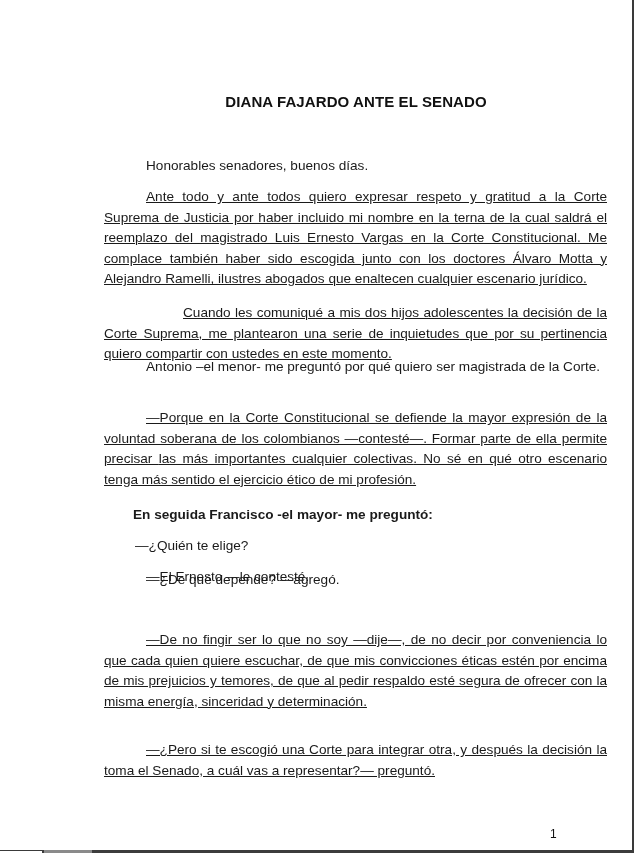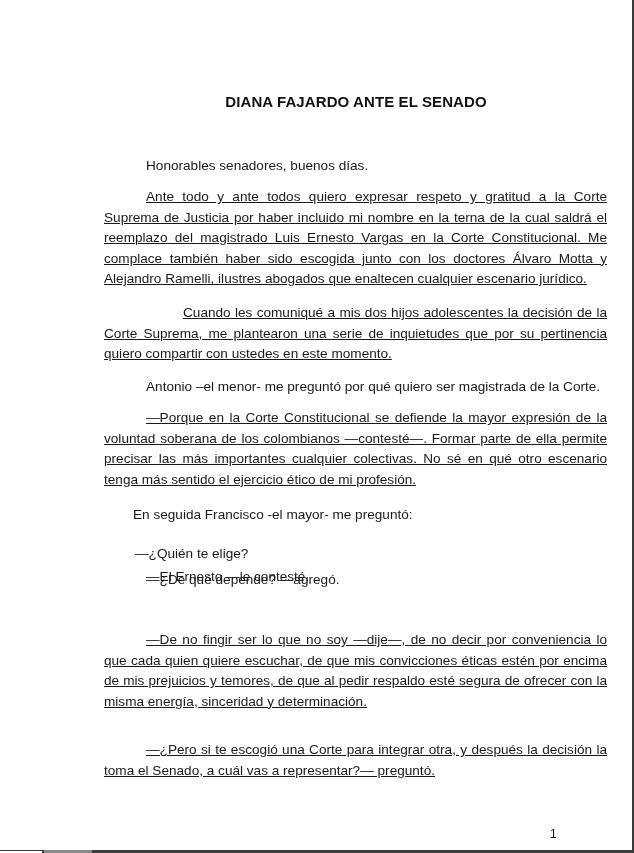--- a/index.html
+++ b/index.html
@@ -21,37 +21,37 @@
       position: absolute; left: 0; width: 712px; top: 93px; text-align: center;
       font-weight: bold; font-size: 15px; color: #111; letter-spacing: 0.1px;
     }
     .body-text {
       position: absolute; left: 85px; width: 503px; top: 0;
       font-size: 13.6px; line-height: 20.6px; color: #1a1a1a;
     }
     .para { position: absolute; left: 0; width: 503px; text-align: justify; margin: 0; }
     .indent1 { text-indent: 42px; margin-left: 19px; }
     .indent2 { text-indent: 79px; margin-left: 19px; }
-    .indent-q { text-indent: 48px; }
-    .indent-q2 { text-indent: 50px; margin-top: 8px; }
+    .indent-q { text-indent: 48px; font-weight: bold; }
+    .indent-q2 { text-indent: 50px; }
     .last-left { text-align-last: left; text-decoration: underline; }
     .u { text-decoration: underline; }
     .page-number { position: absolute; left: 550px; top: 827px; font-size: 12px; color: #111; }
   </style>
 </head>
 <body>
 
 <div class="page">
   <div class="title">DIANA FAJARDO ANTE EL SENADO</div>
 
   <div class="body-text">
     <p class="para indent1" style="top:156px">Honorables senadores, buenos días.</p>
     <p class="para indent1 last-left" style="top:187px">Ante todo y ante todos quiero expresar respeto y gratitud a la Corte Suprema de Justicia por haber incluido mi nombre en la terna de la cual saldrá el reemplazo del magistrado Luis Ernesto Vargas en la Corte Constitucional. Me complace también haber sido escogida junto con los doctores Álvaro Motta y Alejandro Ramelli, ilustres abogados que enaltecen cualquier escenario jurídico.</p>
     <p class="para indent2 last-left" style="top:303px">Cuando les comuniqué a mis dos hijos adolescentes la decisión de la Corte Suprema, me plantearon una serie de inquietudes que por su pertinencia quiero compartir con ustedes en este momento.</p>
-    <p class="para indent1" style="top:377px">Antonio –el menor- me preguntó por qué quiero ser magistrada de la Corte.</p>
+    <p class="para indent1" style="top:357px">Antonio –el menor- me preguntó por qué quiero ser magistrada de la Corte.</p>
     <p class="para indent1 last-left" style="top:408px"><span>—Porque en la Corte Constitucional se defiende la mayor expresión de la voluntad soberana de los colombianos —contesté—.  Formar parte de ella permite precisar </span><span class="u">las más importantes cualquier colectivas</span><span>. No sé en qué otro escenario tenga más sentido el ejercicio ético de mi profesión.</span></p>
     <p class="para indent-q" style="top:505px">En seguida Francisco -el mayor- me preguntó:</p>
     <p class="para indent-q2" style="top:536px">—¿Quién te elige?</p>
     <p class="para indent1" style="top:567px">—El Ernesto —le contesté.</p>
     <p class="para indent1" style="top:570px">—¿De qué depende? —agregó.</p>
     <p class="para indent1 last-left" style="top:630px">—De no fingir ser lo que no soy —dije—, de no decir por conveniencia lo que cada quien quiere escuchar, de que mis convicciones éticas estén por encima de mis prejuicios y temores, de que al pedir respaldo esté segura de ofrecer con la misma energía, sinceridad y determinación.</p>
     <p class="para indent1 last-left" style="top:740px">—¿Pero si te escogió una Corte para integrar otra, y después la decisión la toma el Senado, a cuál vas a representar?— preguntó.</p>
   </div>
 
   <div class="page-number">1</div>

